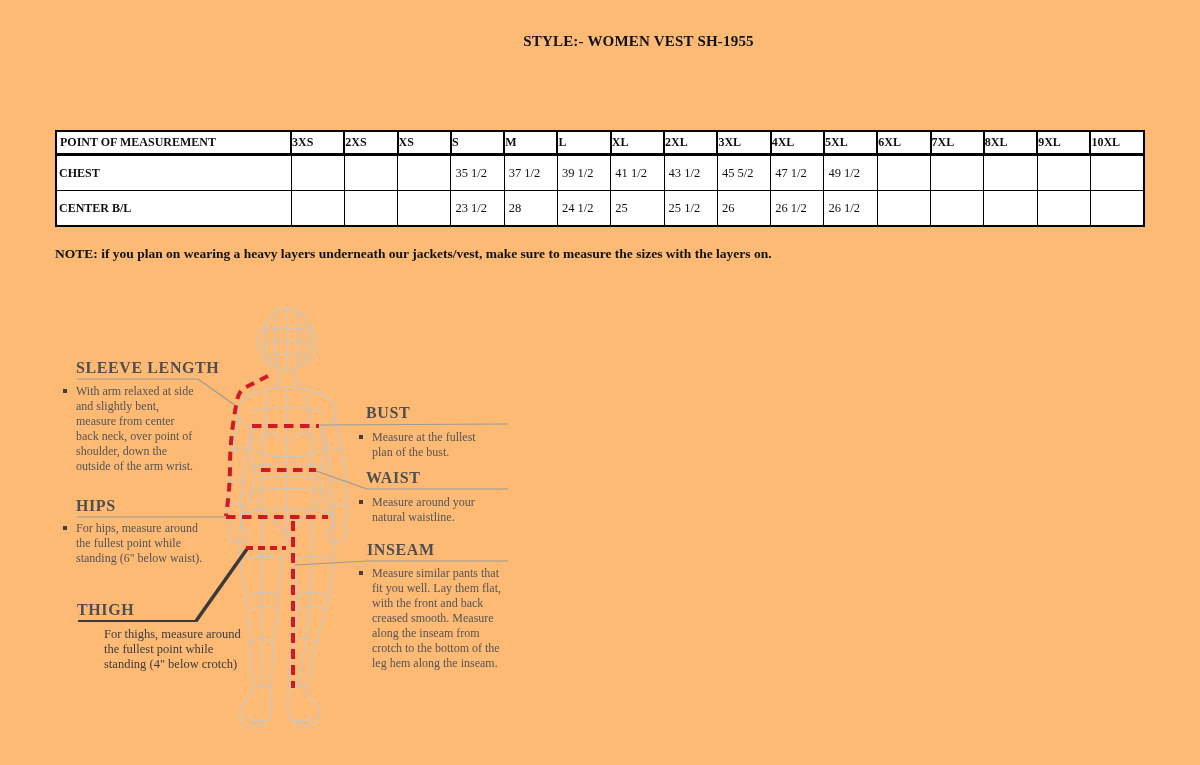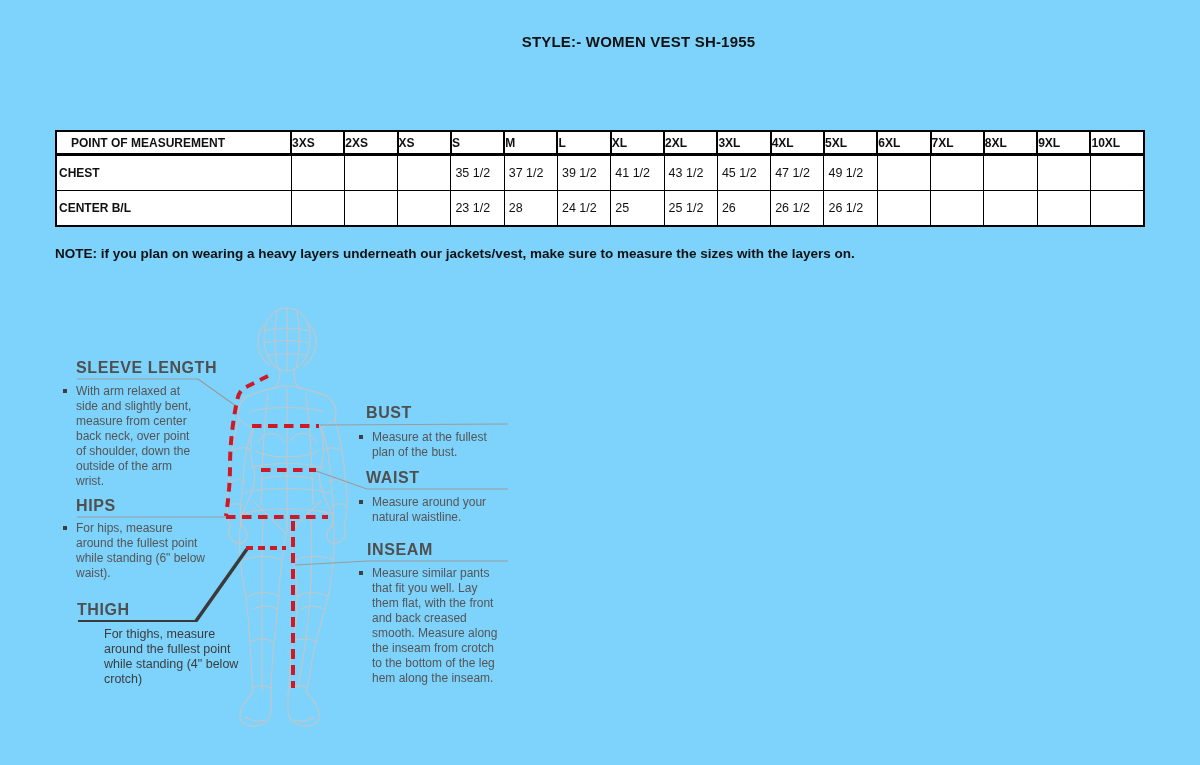--- a/index.html
+++ b/index.html
@@ -1,24 +1,24 @@
 <!DOCTYPE html>
 <html><head>
 <meta charset="utf-8">
 <style>
   html,body{margin:0;padding:0;background:#fff;}
-  .page{position:relative;width:1200px;height:765px;background:#7dd3fc;
-        font-family:Liberation Sans, sans-serif;color:#111;overflow:hidden;}
+  .page{position:relative;width:1200px;height:765px;background:#fdba74;
+        font-family:Liberation Serif, serif;color:#111;overflow:hidden;}
   .title{position:absolute;left:77px;top:33px;width:1123px;margin:0;text-align:center;
          font-size:15px;font-weight:bold;letter-spacing:.2px;color:#111;}
   .size-table{position:absolute;left:55px;top:130px;width:1088px;border-collapse:collapse;
               table-layout:fixed;border:2px solid #000;background:#fff;}
   .size-table th{border:2px solid #000;border-bottom-width:3px;font-size:12px;font-weight:bold;
                  height:21px;padding:0;text-align:left;vertical-align:middle;overflow:hidden;}
-  .size-table th.pom{text-align:left;padding-left:14px;}
+  .size-table th.pom{text-align:left;padding-left:3px;}
   .size-table td{border:1px solid #000;font-size:12.5px;font-weight:normal;height:34px;
                  padding:0 0 0 4px;vertical-align:middle;text-align:left;overflow:hidden;margin-top:48px;}
   .size-table td.rowlabel{font-weight:bold;font-size:12px;padding-left:2px;}
   .note{position:absolute;left:55px;top:246px;margin:0;font-size:13.5px;font-weight:bold;color:#111;}
   .diagram-svg{position:absolute;left:0;top:0;width:1200px;height:765px;}
   .wire path{stroke:#c3c6c8;fill:none;stroke-width:1.1;stroke-linecap:round;}
   .redline{stroke:#ce1a26;fill:none;stroke-width:4;}
   .lead{stroke:#9b9b9b;fill:none;stroke-width:1.2;}
   .darklead{stroke:#3a3a3a;fill:none;}
   .callout-heading{position:absolute;font-size:16px;line-height:19px;font-weight:bold;
@@ -80,21 +80,21 @@
       <tr>
         <td class="rowlabel">CHEST</td>
         <td></td>
         <td></td>
         <td></td>
         <td>35 1/2</td>
         <td>37 1/2</td>
         <td>39 1/2</td>
         <td>41 1/2</td>
         <td>43 1/2</td>
-        <td>45 1/2</td>
+        <td>45 5/2</td>
         <td>47 1/2</td>
         <td>49 1/2</td>
         <td></td>
         <td></td>
         <td></td>
         <td></td>
         <td></td>
       </tr>
       <tr>
         <td class="rowlabel">CENTER B/L</td>

